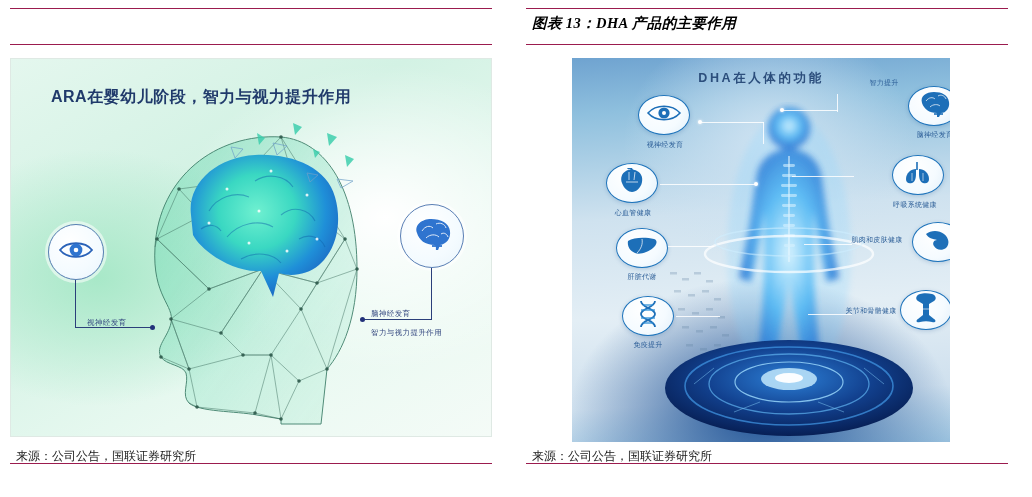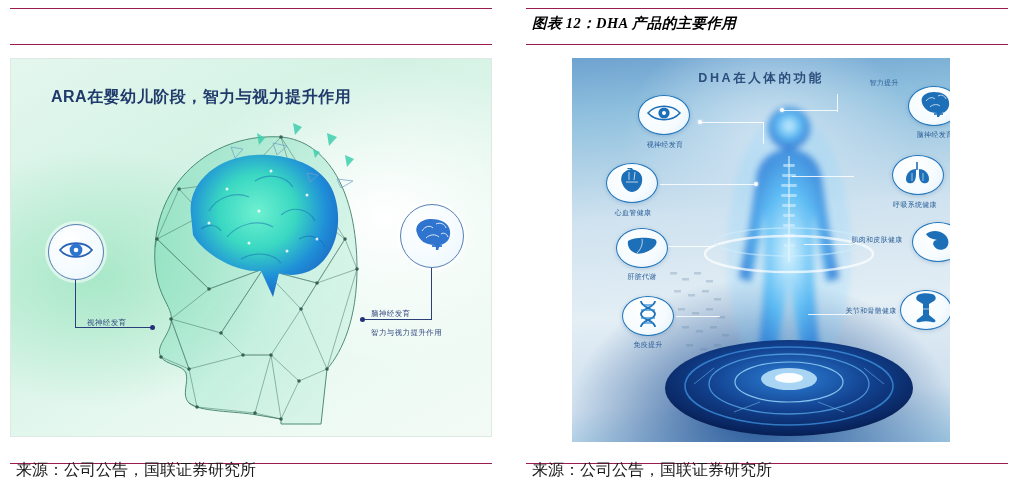--- a/index.html
+++ b/index.html
@@ -61,23 +61,23 @@
   .source-rule {
     position: absolute;
     left: 0; right: 0;
     top: 463px;
     height: 1px;
     background: #9b1b4e;
   }
   .source-text {
     position: absolute;
     left: 6px;
-    top: 460px;
+    top: 448px;
     font-family: "Liberation Serif", "DejaVu Serif", serif;
-    font-size: 16px;
+    font-size: 12px;
     color: #1a1a1a;
     white-space: nowrap;
   }
 
   
   .fig-ara {
     position: absolute;
     left: 0px;
     top: 58px;
     width: 482px;
@@ -390,21 +390,21 @@
 
       <div class="source-rule"></div>
       <div class="source-text">来源：公司公告，国联证券研究所</div>
     </div>
   </div>
 
   <div class="panel">
     <div class="panel-inner">
 
       <div class="title-rule-top"></div>
-      <div class="chart-title">图表 12：DHA 产品的主要作用</div>
+      <div class="chart-title">图表 13：DHA 产品的主要作用</div>
       <div class="title-rule-bottom"></div>
 
       <div class="fig-dha">
 
         <div class="dha-title">DHA在人体的功能</div>
 
         <div class="dna-strip">
           <svg width="70" height="112" viewBox="0 0 70 112">
             <g fill="#5d7f9e" opacity="0.5">
               <rect x="2" y="4" width="7" height="2.5"></rect>

